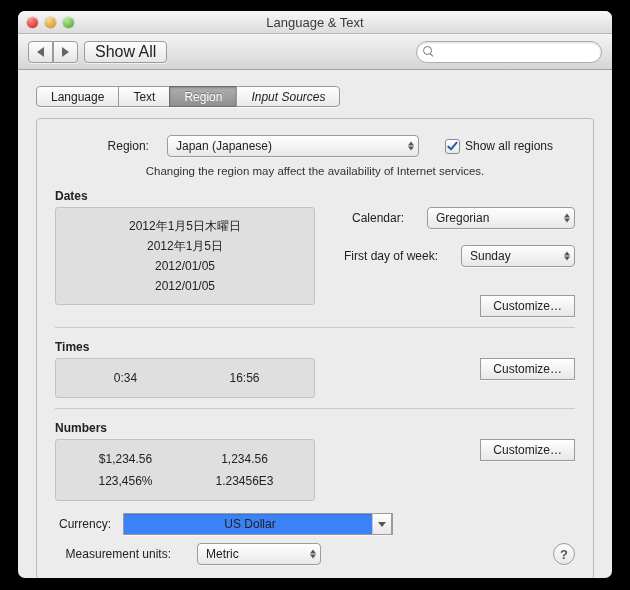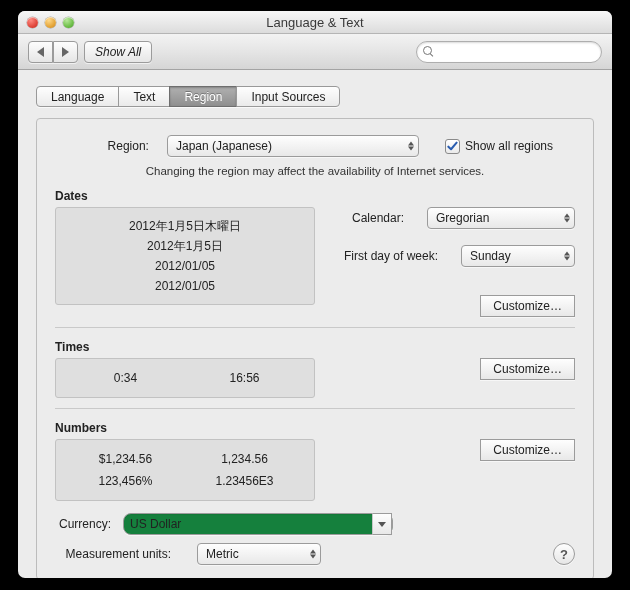--- a/index.html
+++ b/index.html
@@ -83,22 +83,22 @@
   }
   .segbtn > *:first-child { border-radius: 4px 0 0 4px; border-right-width: 0.5px; }
   .segbtn > *:last-child  { border-radius: 0 4px 4px 0; border-left-width: 0.5px; }
   .pillbtn {
     height: 20px;
     border-radius: 4px;
     background: linear-gradient(#fdfdfd, #e6e6e6);
     border: 1px solid #9b9b9b;
     box-shadow: 0 1px 0 rgba(255,255,255,0.6);
     padding: 0 10px;
-    font-size: 12px; color: #222;
-    display: flex; align-items: center; font-style: italic;
+    font-size: 16px; color: #222;
+    display: flex; align-items: center;
   }
   .arrow-tri {
     width: 0; height: 0; border-style: solid;
   }
   .arrow-tri.left { border-width: 5px 7px 5px 0; border-color: transparent #666 transparent transparent; }
   .arrow-tri.right { border-width: 5px 0 5px 7px; border-color: transparent transparent transparent #666; }
   .spacer { flex: 1; }
   .searchbox {
     width: 172px; height: 20px;
     border-radius: 11px;
@@ -146,21 +146,21 @@
     height: 18px;
     padding: 1px 14px 0;
     font-size: 12px;
     border: 1px solid #999;
     background: linear-gradient(#fefefe, #eaeaea);
     color: #222;
     display: flex; align-items: center;
     margin-left: -1px;
   }
   .tab:first-child { border-radius: 4px 0 0 4px; margin-left: 0; }
-  .tab:last-child { border-radius: 0 4px 4px 0; }
+  .tab:last-child { border-radius: 0 4px 4px 0; font-style: italic; }
   .tab.selected {
     background: linear-gradient(#b0b0b0, #8f8f8f);
     border-color: #6e6e6e;
     color: #fff;
     text-shadow: 0 -1px 0 rgba(0,0,0,0.3);
     box-shadow: inset 0 1px 2px rgba(0,0,0,0.25);
   }
   .panel {
     border: 1px solid #bcbcbc; border-radius: 4px;
     padding: 16px 18px 14px;
@@ -185,27 +185,28 @@
     position: absolute; right: 4px; top: 50%; transform: translateY(-50%);
     display: flex; flex-direction: column; gap: 1px;
   }
   .popup .caps span {
     width: 0; height: 0; border-left: 3.5px solid transparent; border-right: 3.5px solid transparent;
   }
   .popup .caps .up { border-bottom: 4px solid #555; }
   .popup .caps .dn { border-top: 4px solid #555; }
   .combo {
     height: 20px;
-    background: #15803d;
-    border: 1px solid #9b9b9b; border-radius: 8px;
+    background: #3b82f6;
+    border: 1px solid #9b9b9b; border-radius: 0;
     box-shadow: inset 0 1px 1px rgba(0,0,0,0.08), 0 1px 0 rgba(255,255,255,0.6);
     display: flex; align-items: center;
     position: relative;
     padding: 0 22px 0 6px;
     font-size: 12px;
+    justify-content: center;
   }
   .combo .drop {
     position: absolute; right: 0; top: -1px; bottom: -1px; width: 18px;
     border: 1px solid #9b9b9b; border-left: 1px solid #c7c7c7;
     background: linear-gradient(#fefefe, #e8e8e8);
     display: flex; align-items: center; justify-content: center;
   }
   .combo .drop span {
     width: 0; height: 0;
     border-left: 4px solid transparent; border-right: 4px solid transparent;

